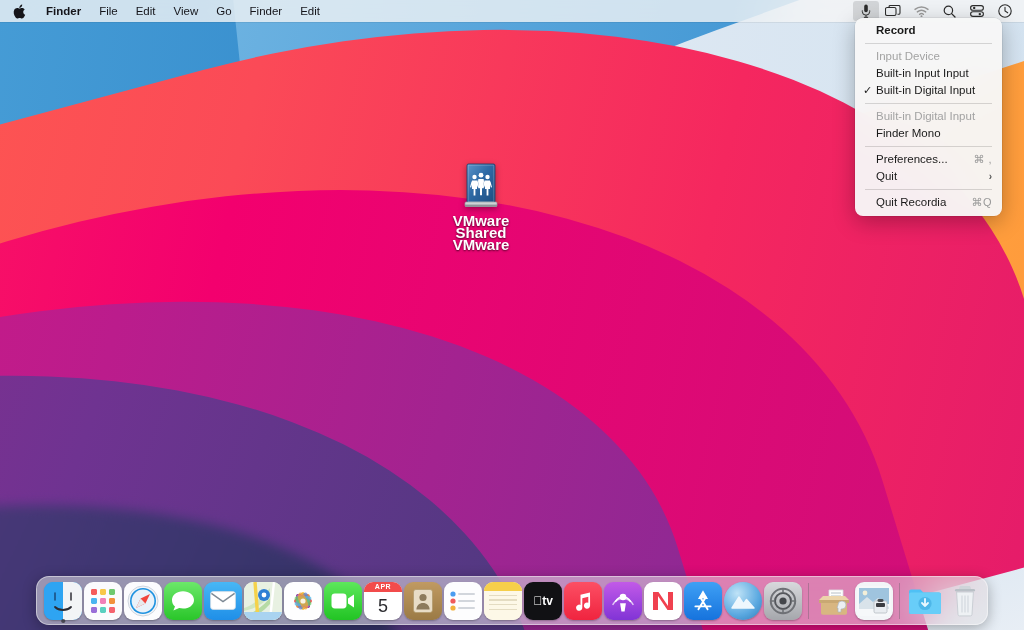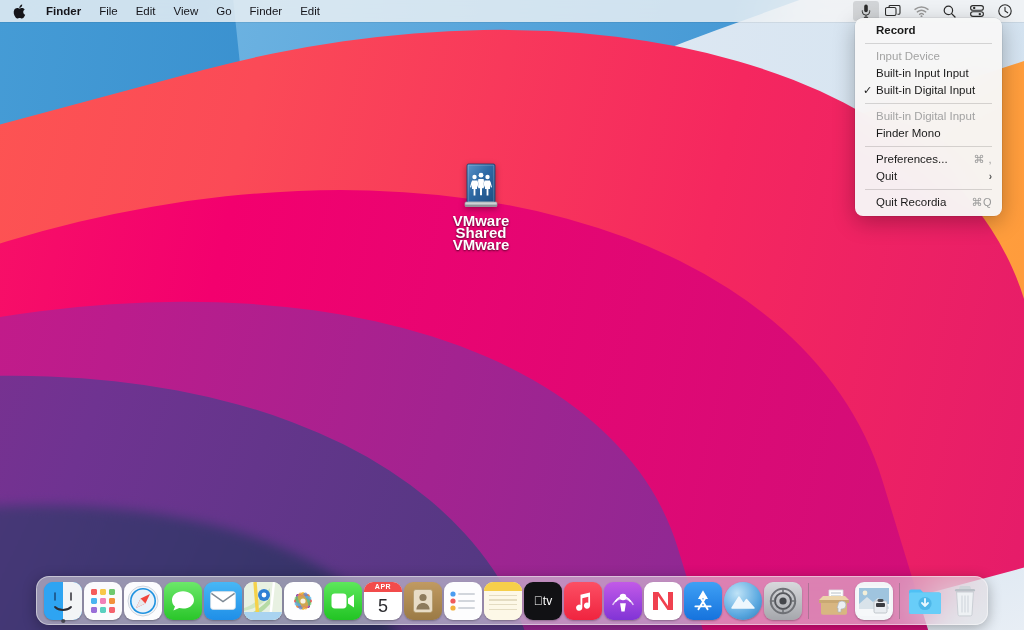--- a/index.html
+++ b/index.html
@@ -466,21 +466,21 @@
       <div style="flex:1;width:100%;background:#fdf8e7;padding:4px 5px;">
         <div style="height:1.4px;background:#e4dcc2;margin-bottom:3.4px;"></div>
         <div style="height:1.4px;background:#e4dcc2;margin-bottom:3.4px;"></div>
         <div style="height:1.4px;background:#e4dcc2;margin-bottom:3.4px;"></div>
         <div style="height:1.4px;background:#e4dcc2;"></div>
       </div>
     </div>
   </div>
 
   <div class="dock-app">
-    <div class="dock-ico" style="background:#111114;color:#fff;font-size:12px;font-weight:normal;">
+    <div class="dock-ico" style="background:#111114;color:#fff;font-size:12px;font-weight:bold;">
       <span style="display:flex;align-items:center;">tv</span>
     </div>
   </div>
 
   <div class="dock-app">
     <div class="dock-ico" style="background:linear-gradient(180deg,#fc4f64,#f0243f);">
       <svg width="20" height="20" viewBox="0 0 20 20">
         <path d="M17 1.5L7.5 3.8v10.1a3.1 3.1 0 10 1.8 2.8V7.2l6-1.4v6a3.1 3.1 0 101.8 2.8z" fill="#fff"></path>
       </svg>
     </div>

